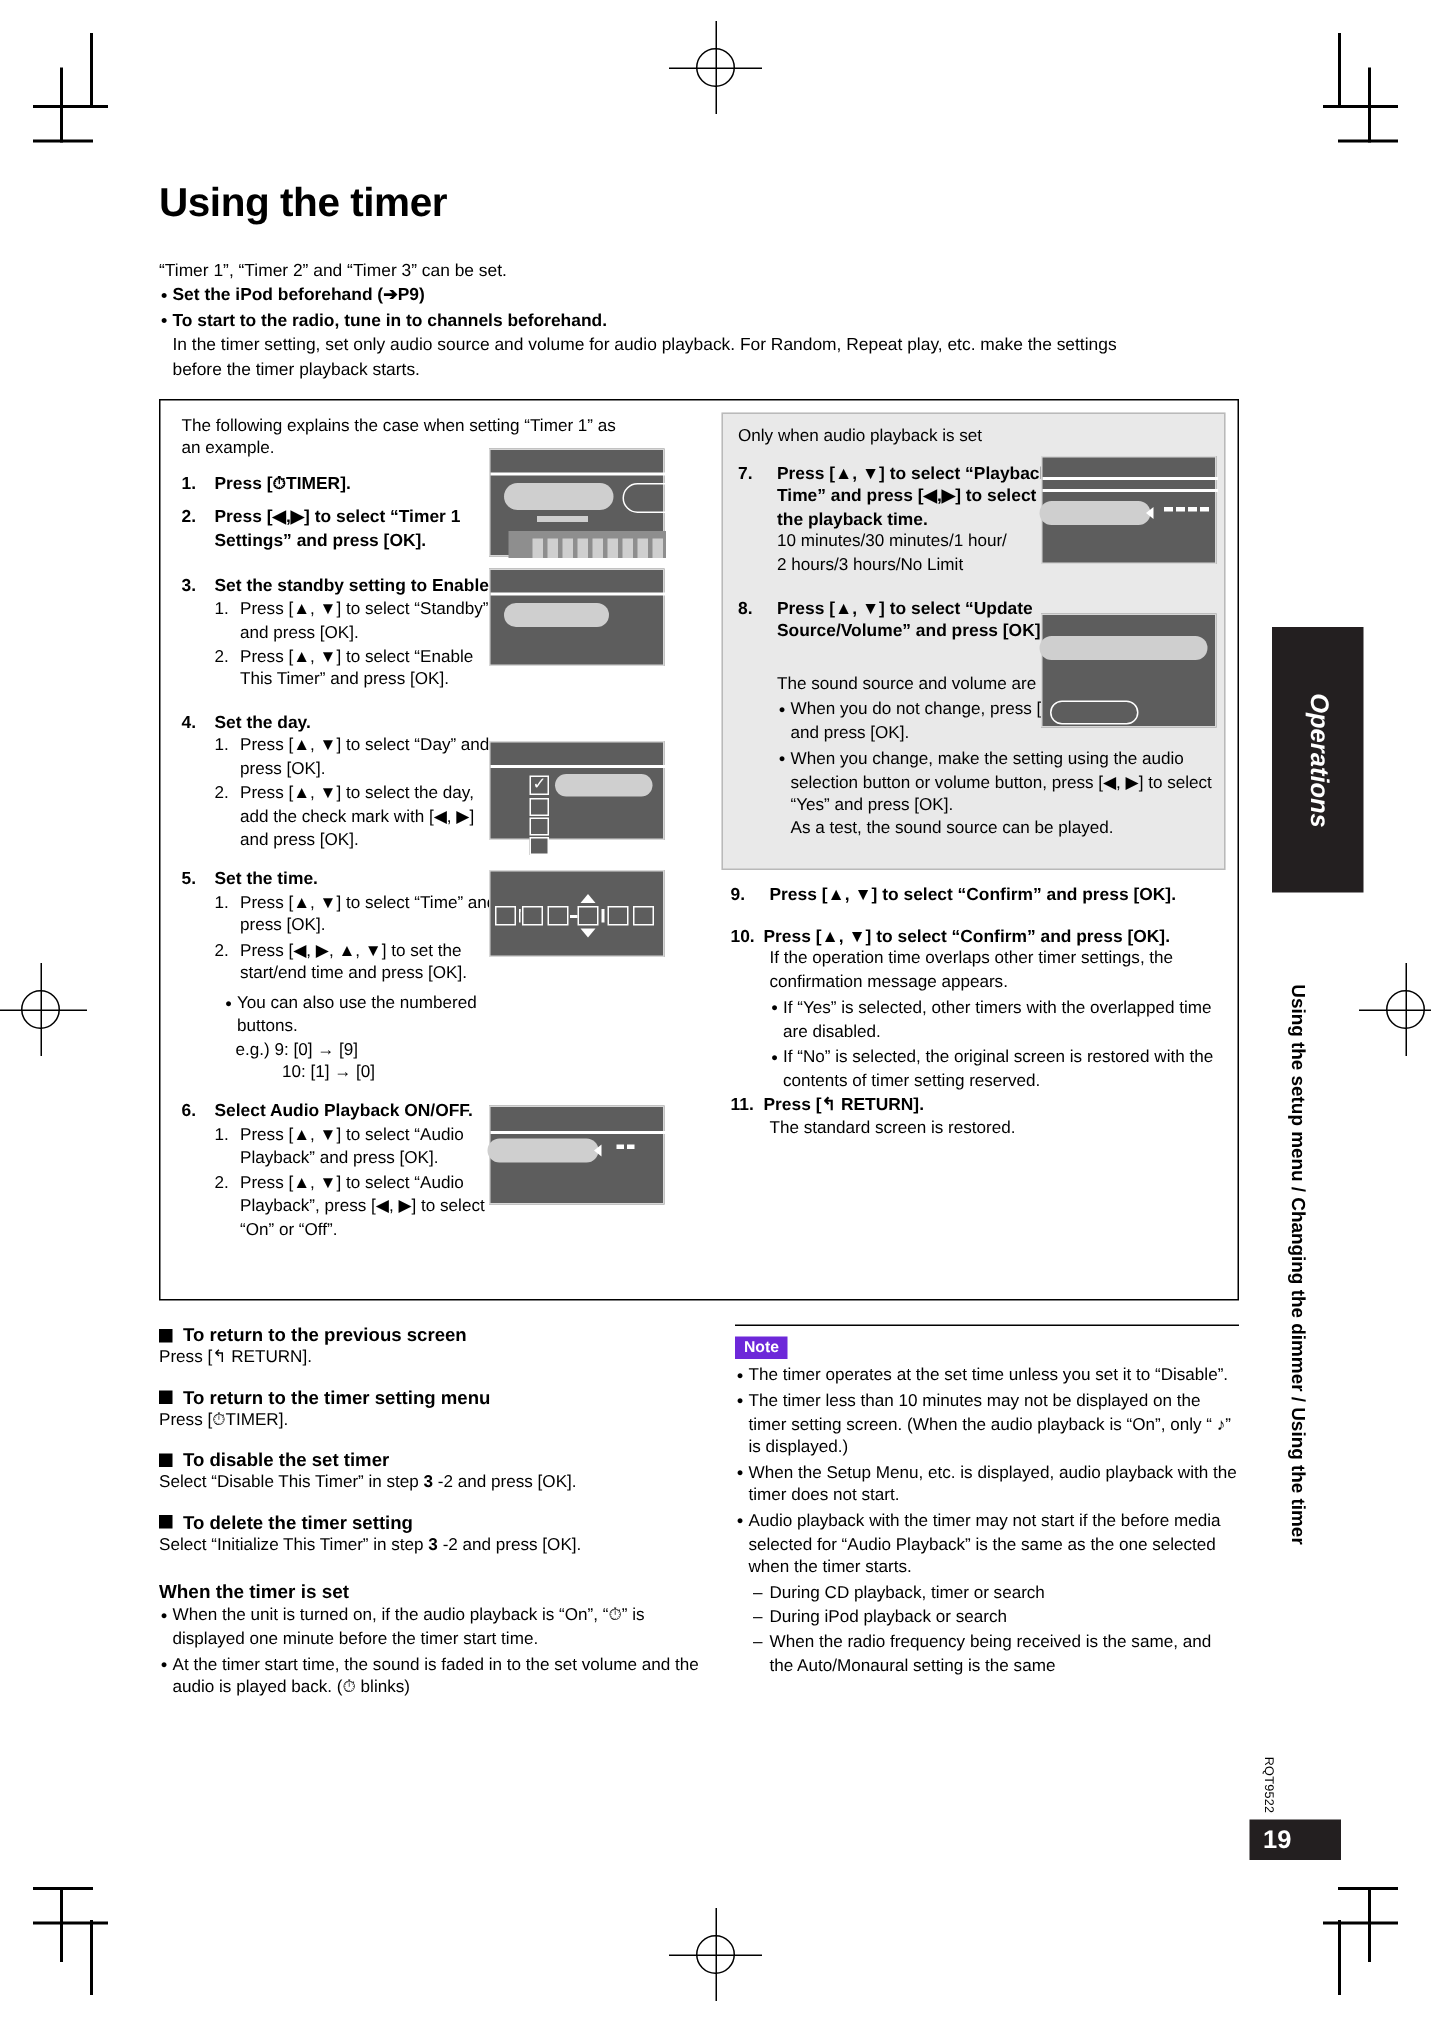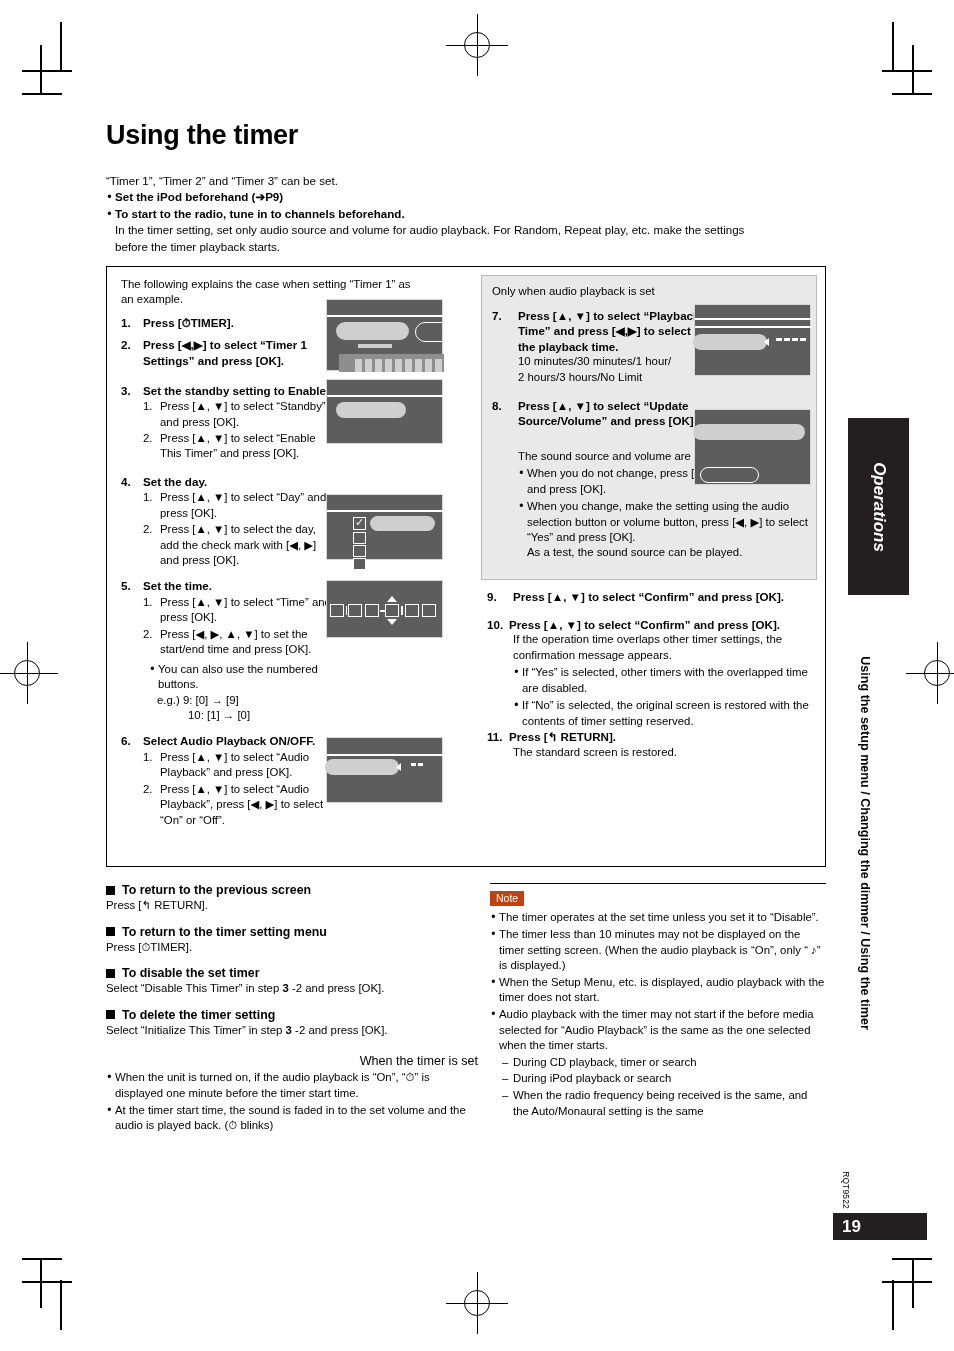--- a/index.html
+++ b/index.html
@@ -137,26 +137,26 @@
 
   h3.sq {
     font-size: 12.4px; font-weight: bold; margin: 0 0 1px 0;
     display: flex; align-items: center;
   }
   h3.sq .blk {
     display: inline-block; width: 9px; height: 9px; background: #000;
     margin-right: 7px;
   }
   .after { font-size: 11.4px; line-height: 15.6px; margin-bottom: 11px; }
-  h3.when { font-size: 12.6px; font-weight: normal; margin: 16px 0 2px 0; text-align: right; }
+  h3.when { font-size: 12.6px; font-weight: bold; margin: 16px 0 2px 0; }
 
   .note-rule { height: 1.4px; background: #000; margin-bottom: 4px; }
   .note-tag {
-    display: inline-block; background: #c2410c; color: #fff;
-    font-size: 10.5px; font-weight: normal; padding: 1px 6px 2px 6px;
+    display: inline-block; background: #6d28d9; color: #fff;
+    font-size: 10.5px; font-weight: bold; padding: 1px 6px 2px 6px;
     margin-bottom: 3px;
   }
   .nb { display: flex; font-size: 11.4px; line-height: 15.6px; margin-top: 1px; }
   .nb .d { flex: 0 0 9px; }
   .nb.dash2 { padding-left: 12px; }
   .nb .d.dsh { flex: 0 0 11px; }
 
   
   .tab-black {
     position: absolute;
@@ -197,21 +197,21 @@
     position: absolute;
     left: 50%; top: 50%;
     transform: translate(-50%,-50%) rotate(90deg);
     white-space: nowrap;
     font-size: 8.4px;
     letter-spacing: 0.2px;
   }
   .pagenum {
     position: absolute;
     left: 833px; top: 1213px;
-    width: 94px; height: 27px;
+    width: 61px; height: 27px;
     background: #231f20;
     color: #fff;
     font-size: 17px;
     font-weight: bold;
     display: flex;
     align-items: center;
     padding-left: 9px;
     box-sizing: border-box;
   }
   .sym { font-family: "DejaVu Sans", sans-serif; }

